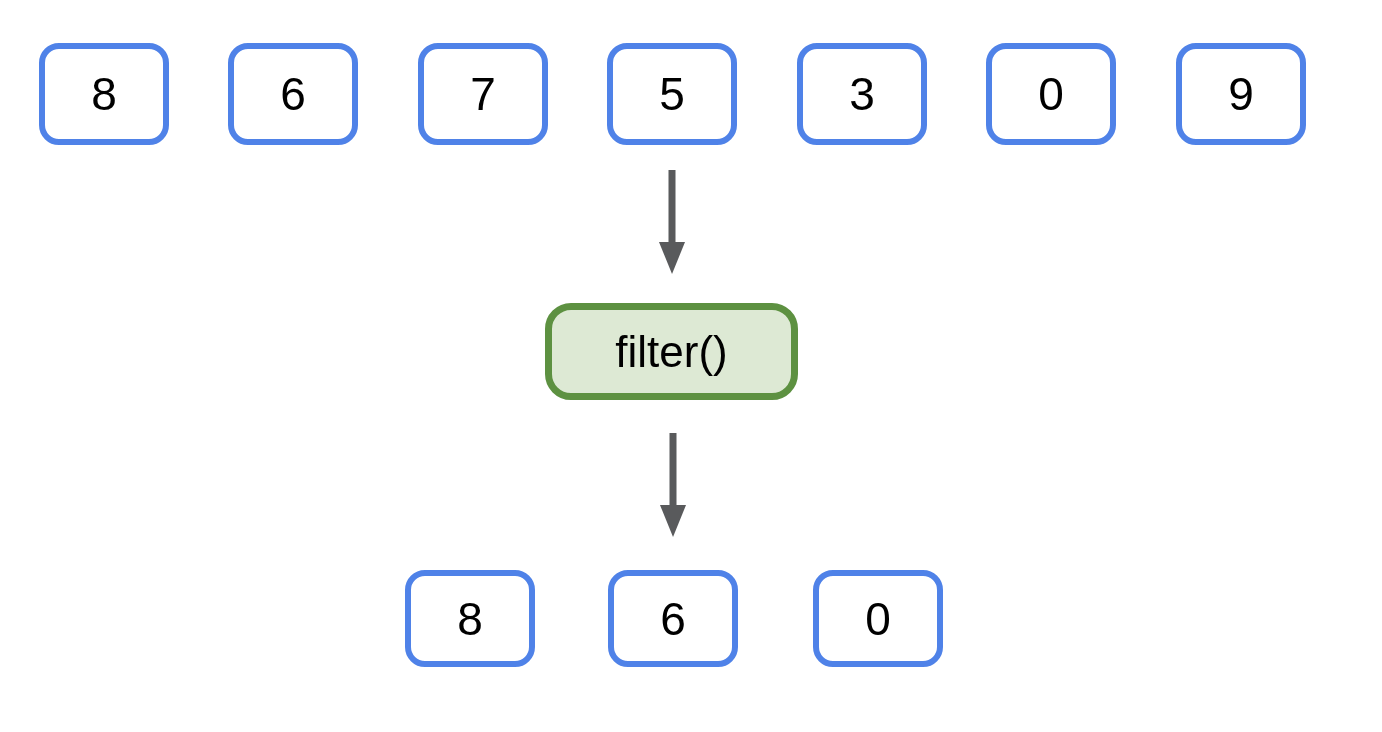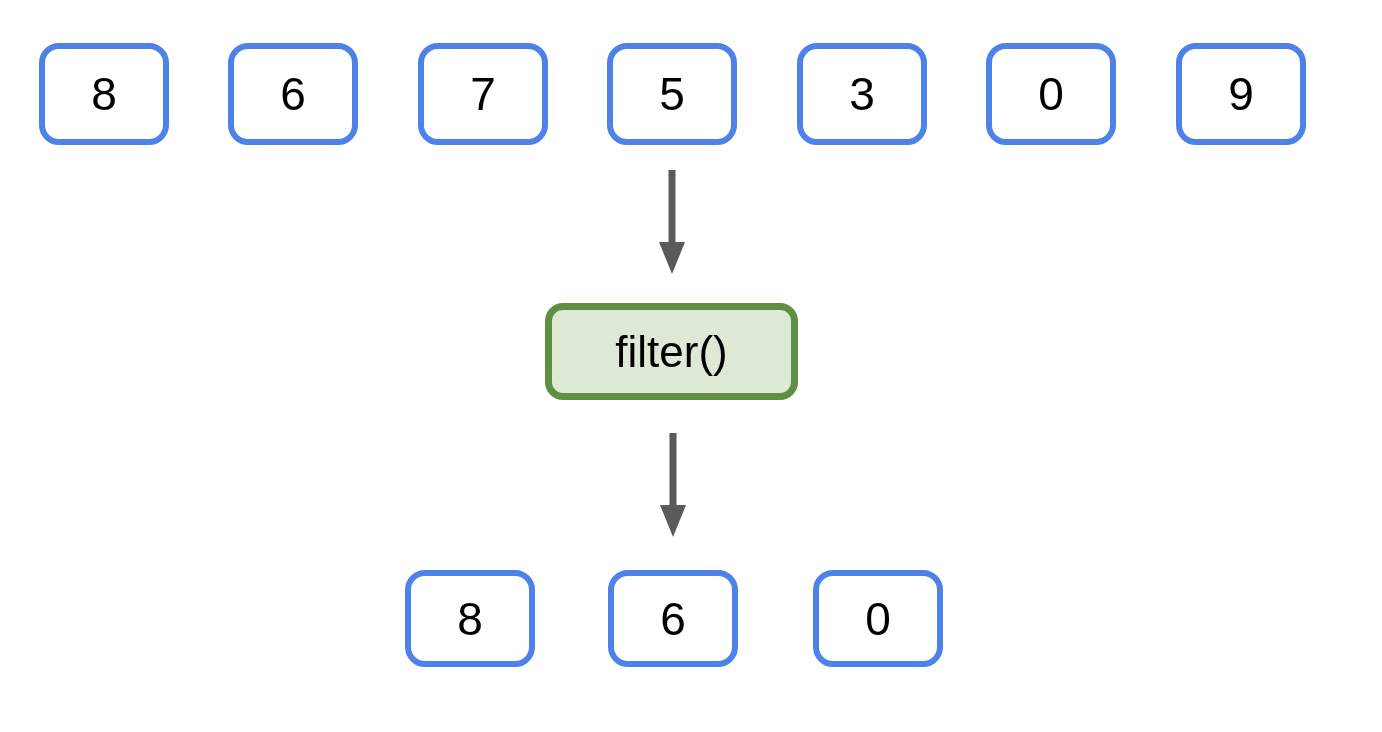--- a/index.html
+++ b/index.html
@@ -46,21 +46,21 @@
 
   .func-box {
     position: absolute;
     box-sizing: border-box;
     left: 545px;
     top: 303px;
     width: 253px;
     height: 97px;
     background: #dde9d4;
     border: 7px solid #5d9141;
-    border-radius: 18px;
+    border-radius: 26px;
     display: flex;
     align-items: center;
     justify-content: center;
     font-size: 44px;
     color: #000000;
   }
 
   .flow-arrow {
     position: absolute;
     width: 30px;

